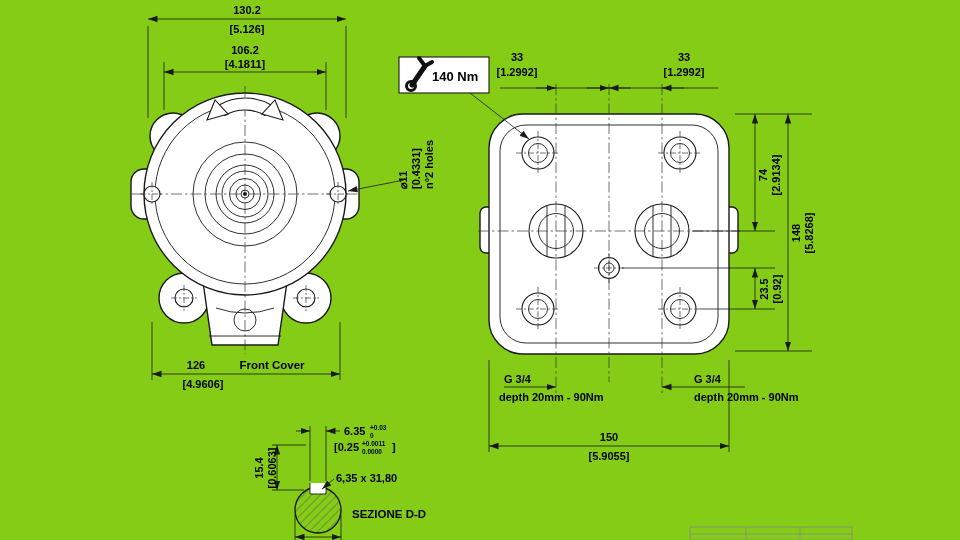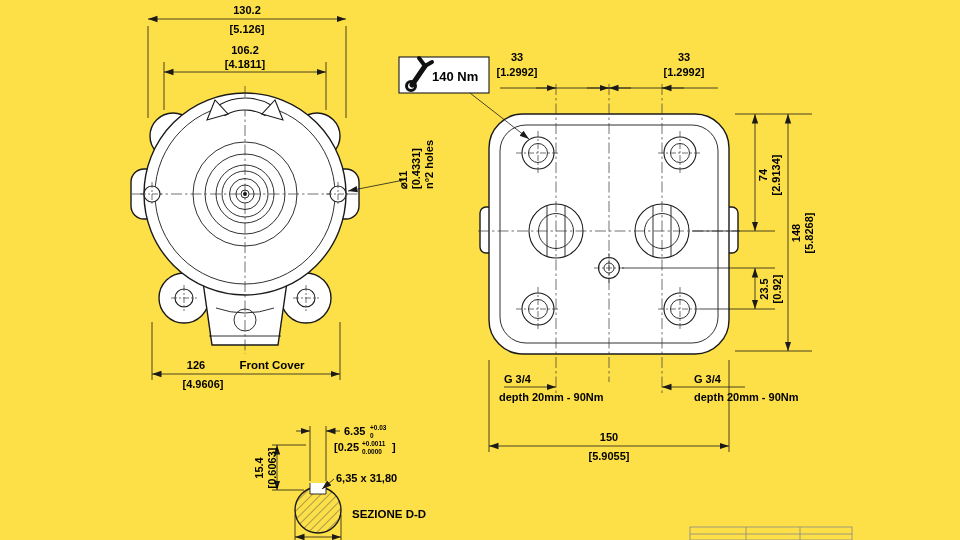--- a/index.html
+++ b/index.html
@@ -1,16 +1,16 @@
 <!DOCTYPE html>
 <html><head>
 <meta charset="utf-8">
 <style>
   html,body{margin:0;padding:0;background:#ffffff;}
-  .canvas{width:960px;height:540px;background:#fde047;position:relative;overflow:hidden;
+  .canvas{width:960px;height:540px;background:#84cc16;position:relative;overflow:hidden;
           font-family:"Liberation Sans",sans-serif;}
   svg text{fill:#000;font-weight:bold;font-family:"Liberation Sans",sans-serif;}
   .dim{font-size:11px;}
   .dim-sm{font-size:6.5px;}
   .caption{font-size:11.5px;}
   .big{font-size:13px;}
   .outline{fill:#fff;stroke:#1a1a1a;stroke-width:1.4;}
   .outline2{fill:#fff;stroke:#1a1a1a;stroke-width:1.1;}
   .thin{fill:none;stroke:#1a1a1a;stroke-width:0.9;}
   .dimline{fill:none;stroke:#1a1a1a;stroke-width:0.8;}

